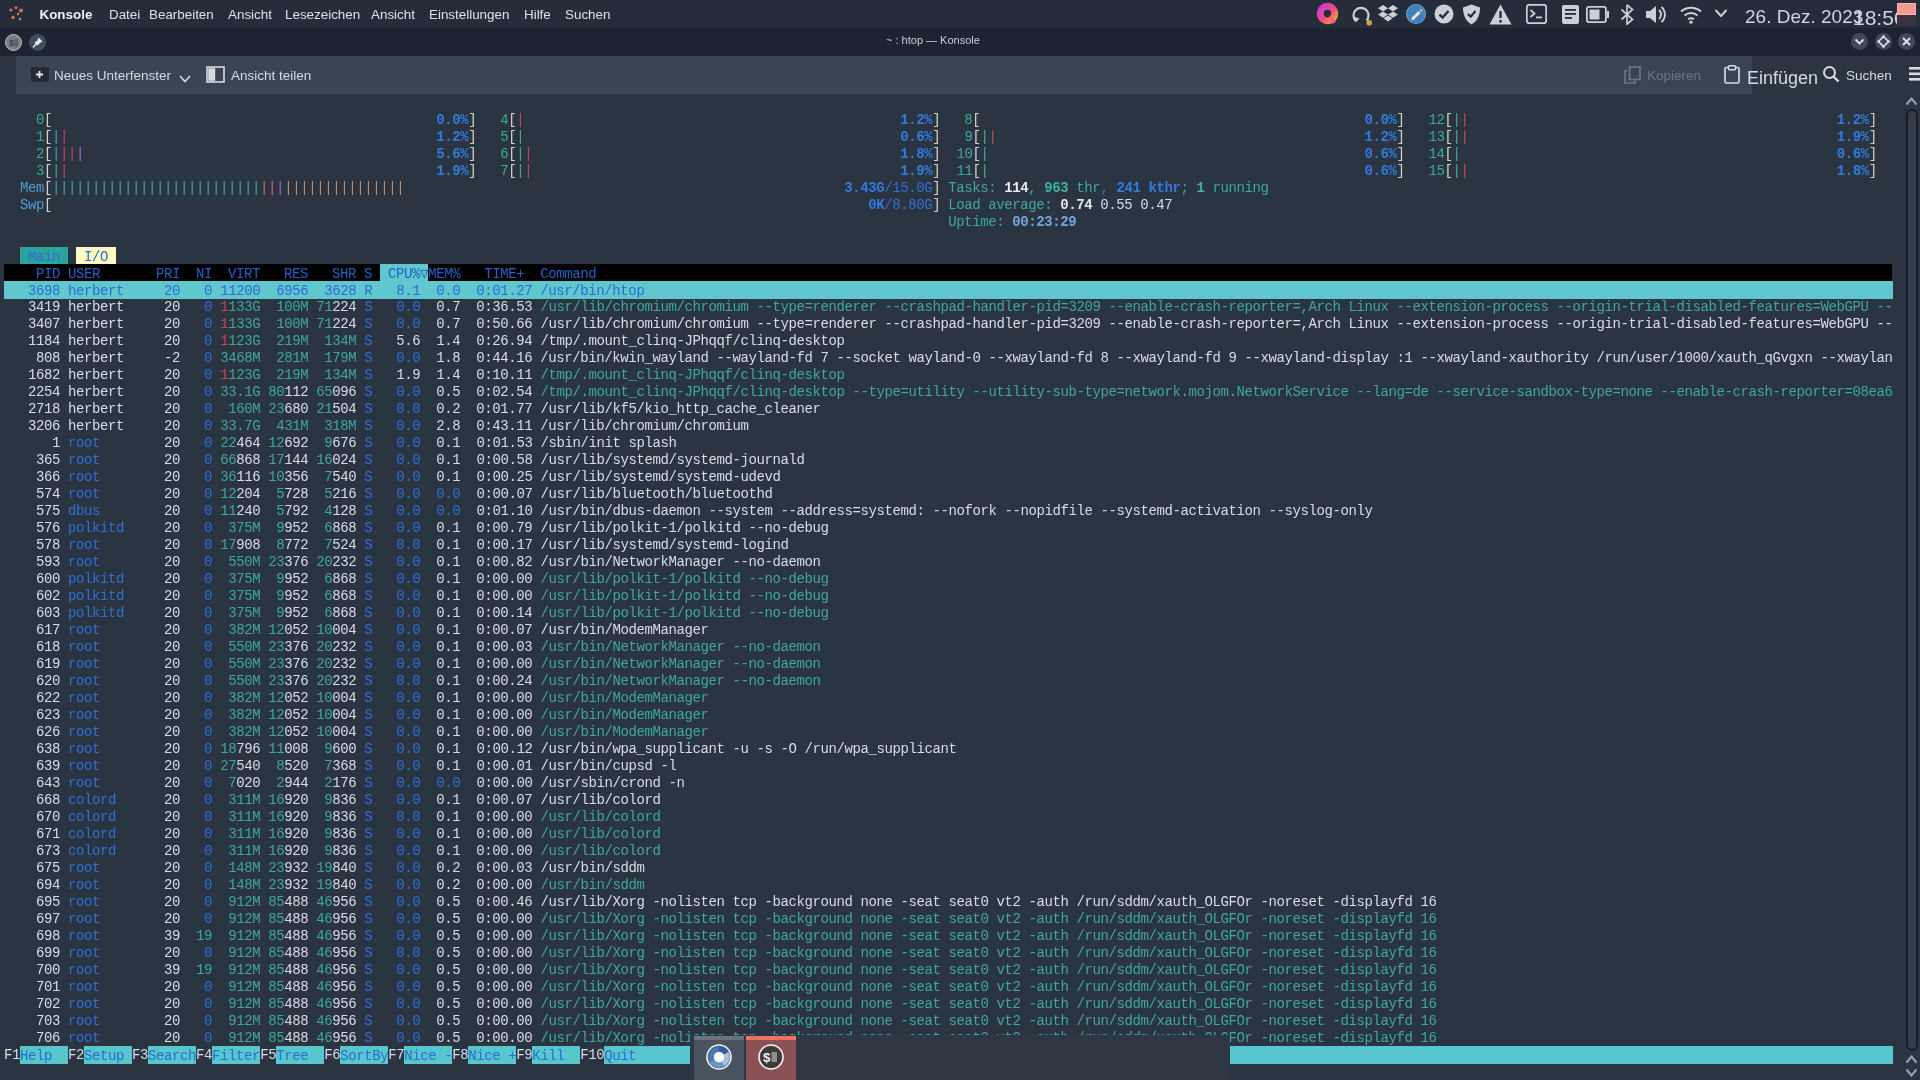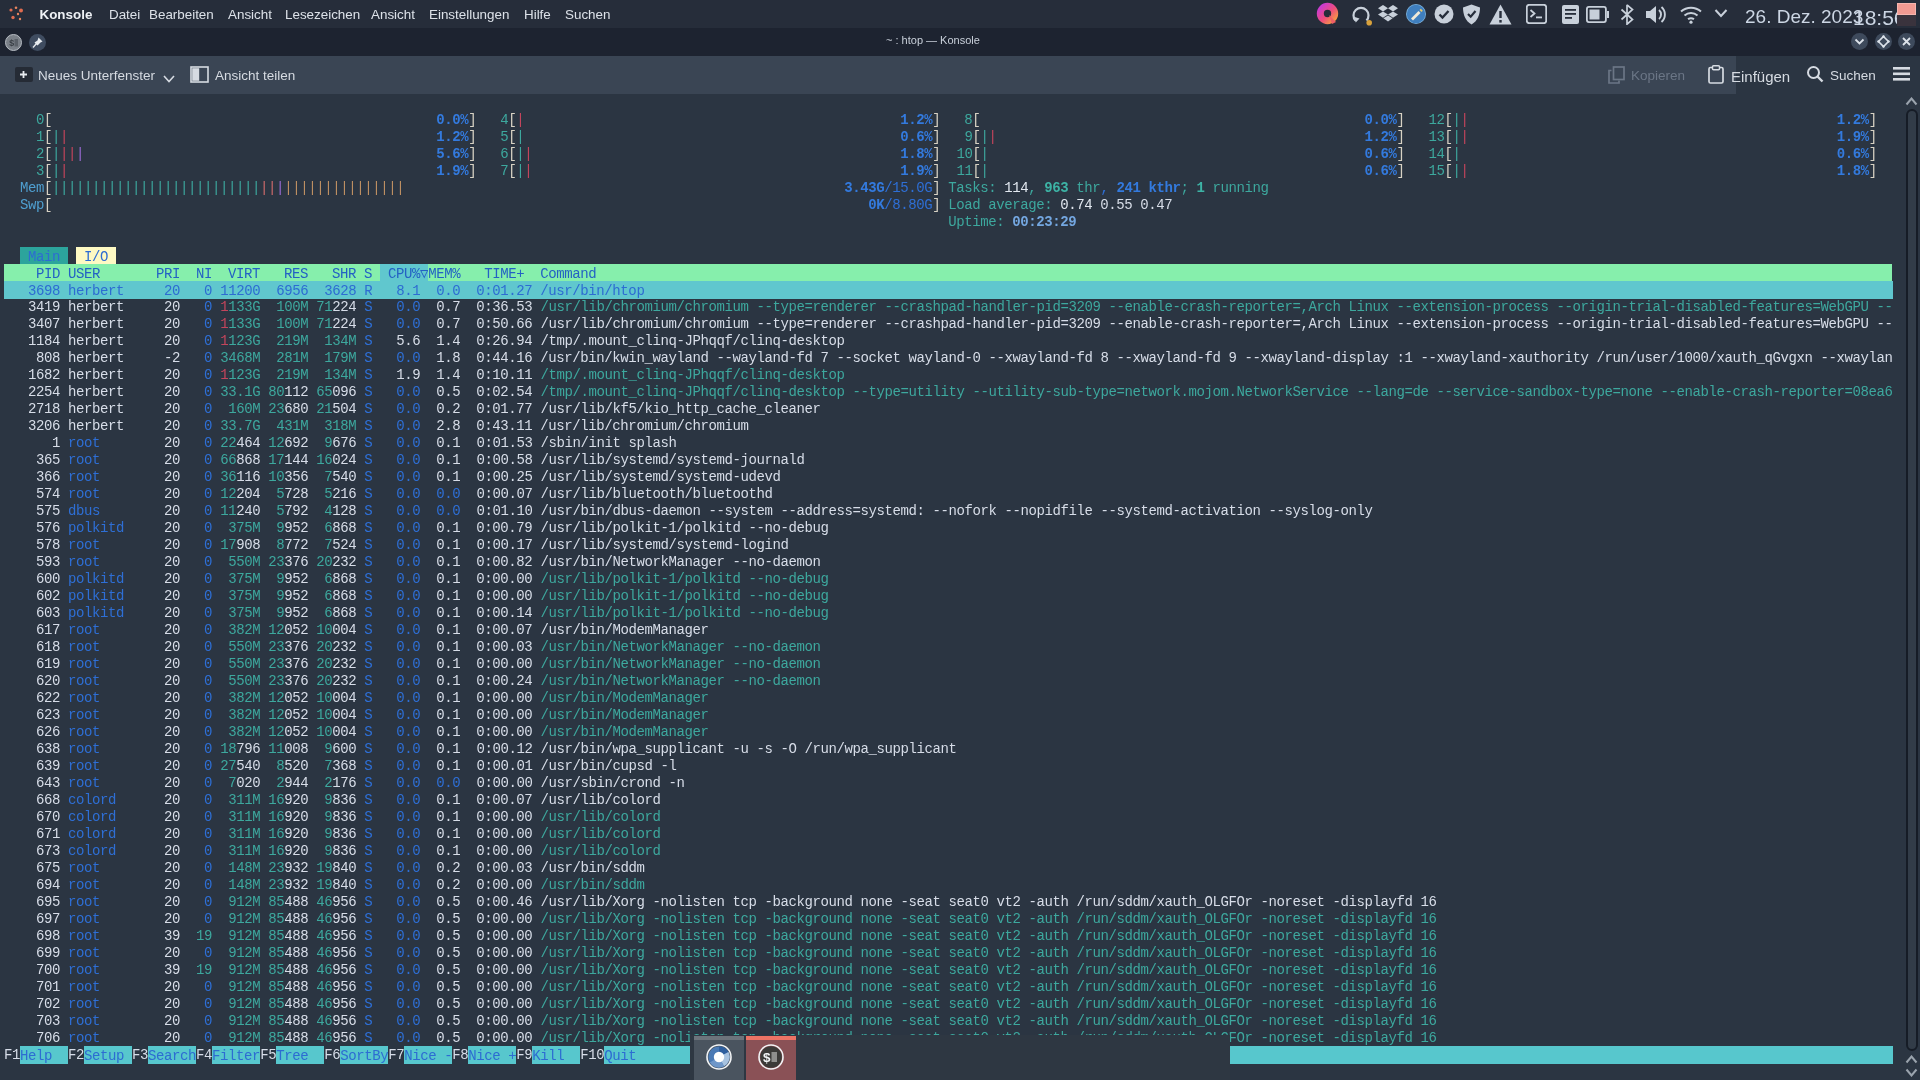--- a/index.html
+++ b/index.html
@@ -1,29 +1,29 @@
 <!DOCTYPE html>
 <html><head><meta charset="utf-8">
 <style>
 *{margin:0;padding:0;box-sizing:border-box}
 html,body{width:1920px;height:1080px;overflow:hidden;background:#2b3542;font-family:"Liberation Sans",sans-serif}
 .abs{position:absolute}
 #menubar{position:absolute;left:0;top:0;width:1920px;height:28px;background:#262d3a;color:#dce1e8;font-size:13.4px}
 #menubar .mi{position:absolute;top:6.5px;white-space:pre}
 #titlebar{position:absolute;left:0;top:28px;width:1920px;height:28px;background:#1d2330;color:#c9d0da;font-size:15px}
-#toolbar{position:absolute;left:0;top:56px;width:1736px;height:38px;background:#3a4554;color:#d6dbe2;font-size:15px}
+#toolbar{position:absolute;left:16px;top:56px;width:1736px;height:38px;background:#3a4554;color:#d6dbe2;font-size:15px}
 #term{position:absolute;left:0;top:94px;width:1920px;height:986px;background:#2b3542}
 pre{position:absolute;left:4px;top:1.2px;font-family:"Liberation Mono",monospace;font-size:14px;letter-spacing:-0.4px;line-height:17px;color:#d7dde8}
 pre i{font-style:normal}
-.w{color:#d7dde8}.W{color:#e2e8f0;font-weight:400}
+.w{color:#d7dde8}.W{color:#e2e8f0;font-weight:700}
 .b{color:#2e6fd6}.B{color:#337ade;font-weight:700}
 .t{color:#3da89e}.T{color:#3db3a5;font-weight:700}
 .c{color:#d8d2c4}.r{color:#c3455c}.m{color:#9a6bd4}.o{color:#bd8f62}.s{color:#cc6a6a}
 .lb{color:#4f9fd0}.U{color:#74a7e0;font-weight:700}
-.hd{color:#2361c4;background:#86efac}
+.hd{color:#2361c4;background:#000000}
 .srt{color:#2361c4;background:#60c7ce}
 .sel,.sb{color:#2d6cd2;background:#60c7ce}
 .tabm{color:#2d6cd2;background:#2ca49c}
 .tabio{color:#2d6cd2;background:#fef9c3}
 .fl{color:#2d6cd2;background:#57c7cd}
 .hd,.srt,.sel,.sb,.tabm,.tabio,.fl{padding:1.6px 0 0.5px}
 svg{display:block}
 </style></head>
 <body>
 
@@ -172,21 +172,21 @@
     <div class="abs" style="left:215px;top:12px;font-size:13.5px;color:#d6dbe2;white-space:pre">Ansicht teilen</div>
     <svg class="abs" style="left:1608px;top:10px" width="17" height="18" viewBox="0 0 17 18">
       <rect x="5.5" y="1" width="10.5" height="12.5" fill="none" stroke="#6b7686" stroke-width="1.7"></rect>
       <path d="M3.5 4.5 L1 4.5 L1 17 L11 17 L11 14.5" fill="none" stroke="#6b7686" stroke-width="1.7"></path>
     </svg>
     <div class="abs" style="left:1631px;top:12px;font-size:13.5px;color:#6b7686">Kopieren</div>
     <svg class="abs" style="left:1708px;top:9px" width="16" height="19" viewBox="0 0 16 19">
       <rect x="1" y="2.5" width="14" height="15.5" rx="1.5" fill="none" stroke="#d6dbe2" stroke-width="1.7"></rect>
       <rect x="4.5" y="0.8" width="7" height="4" rx="1" fill="#3a4554" stroke="#d6dbe2" stroke-width="1.5"></rect>
     </svg>
-    <div class="abs" style="left:1731px;top:12px;font-size:15px;color:#d6dbe2">Einfügen</div>
+    <div class="abs" style="left:1731px;top:12px;font-size:18px;color:#d6dbe2">Einfügen</div>
     <svg class="abs" style="left:1806px;top:9px" width="18" height="18" viewBox="0 0 18 18">
       <circle cx="7.5" cy="7.5" r="5.5" fill="none" stroke="#d6dbe2" stroke-width="2"></circle>
       <path d="M11.5 11.5 L16.5 16.5" stroke="#d6dbe2" stroke-width="2.4"></path>
     </svg>
     <div class="abs" style="left:1830px;top:12px;font-size:13.5px;color:#d6dbe2">Suchen</div>
     <svg class="abs" style="left:1893px;top:10px" width="17" height="16" viewBox="0 0 17 16">
       <rect x="0" y="1" width="17" height="2.6" fill="#d6dbe2"></rect>
       <rect x="0" y="6.5" width="17" height="2.6" fill="#d6dbe2"></rect>
       <rect x="0" y="12" width="17" height="2.6" fill="#d6dbe2"></rect>
     </svg>

